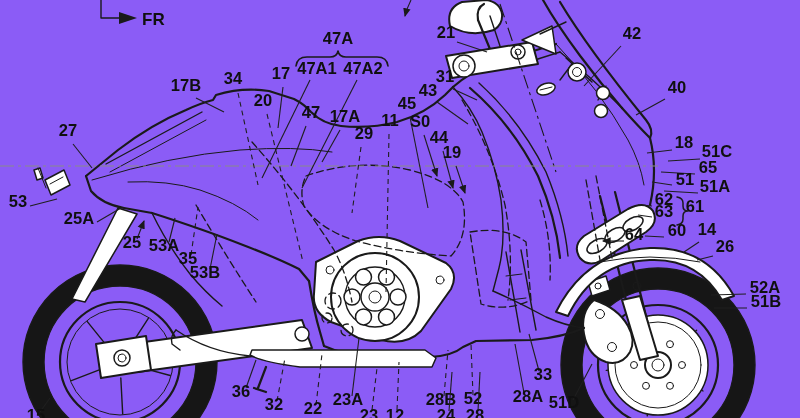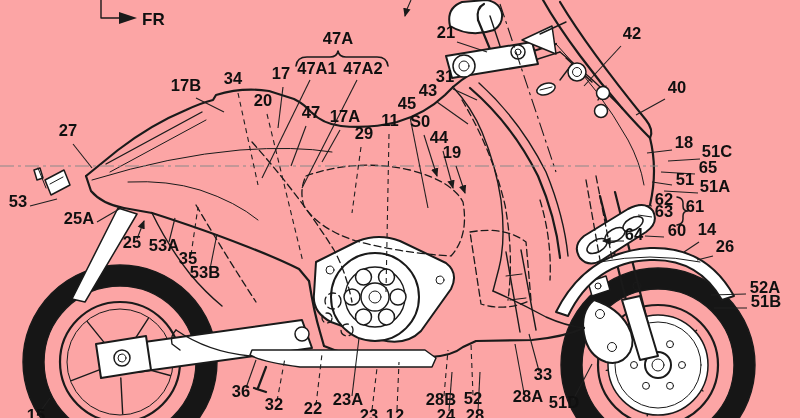--- a/index.html
+++ b/index.html
@@ -1,16 +1,16 @@
 <!DOCTYPE html>
 <html><head>
 <meta charset="utf-8">
 <style>
   html,body{margin:0;padding:0;background:#ffffff;}
-  .canvas{position:relative;width:800px;height:418px;background:#fca5a5;overflow:hidden;
+  .canvas{position:relative;width:800px;height:418px;background:#8b5cf6;overflow:hidden;
           font-family:"Liberation Sans",sans-serif;}
   svg{display:block;}
   .ln  {fill:none;stroke:#1a1a1a;stroke-width:2.2;stroke-linecap:round;stroke-linejoin:round;}
   .ln2 {fill:none;stroke:#1a1a1a;stroke-width:1.4;stroke-linecap:round;stroke-linejoin:round;}
   .thin{fill:none;stroke:#1a1a1a;stroke-width:1;stroke-linecap:round;}
   .wfill{fill:#ffffff;stroke:#1a1a1a;stroke-width:2;stroke-linejoin:round;}
   .wfill2{fill:#ffffff;stroke:#1a1a1a;stroke-width:1.5;stroke-linejoin:round;}
   .tire{fill:#161616;fill-rule:evenodd;stroke:none;}
   .dsh {fill:none;stroke:#1a1a1a;stroke-width:1.3;stroke-dasharray:7 4;stroke-linecap:round;}
   .ddot{fill:none;stroke:#8a8a8a;stroke-width:1.1;stroke-dasharray:14 4 3 4;}

